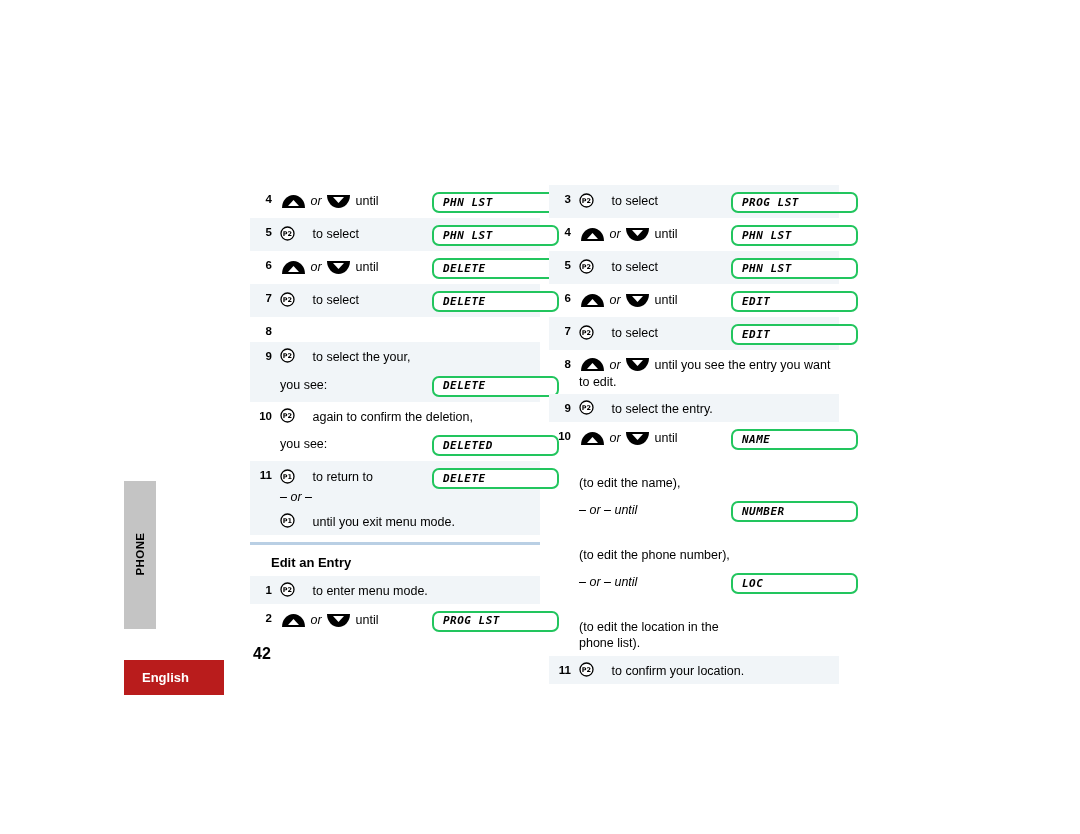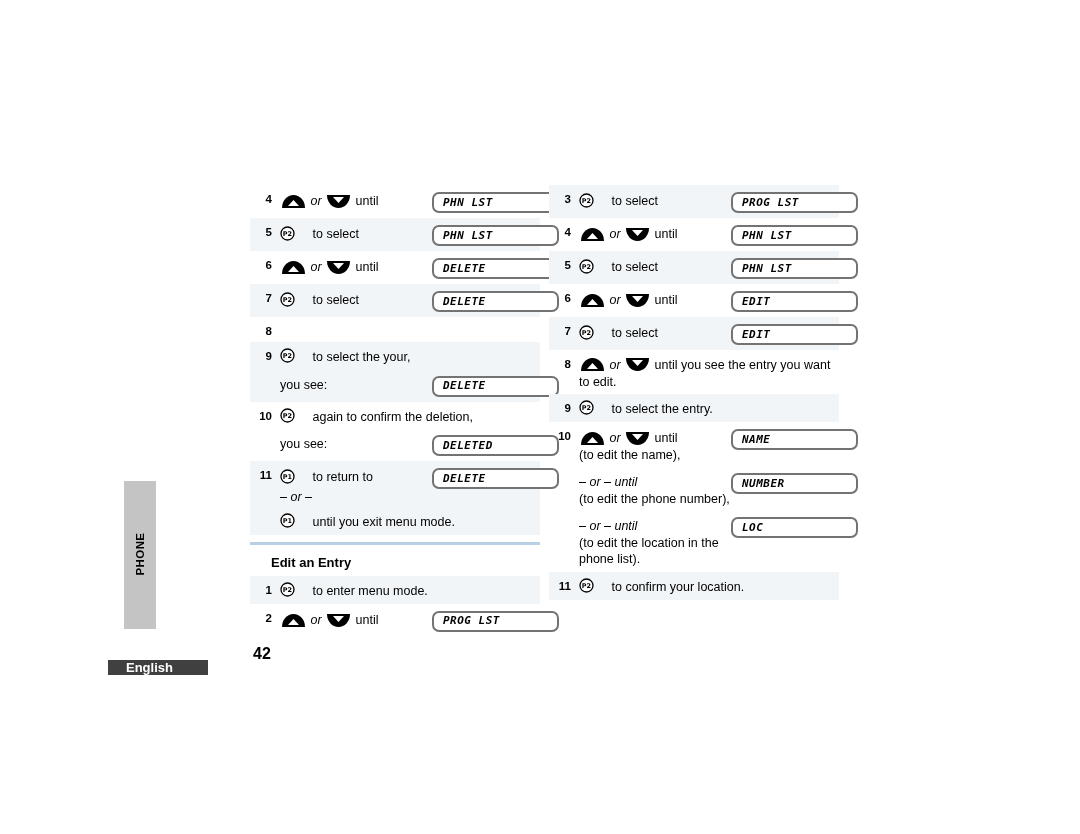--- a/index.html
+++ b/index.html
@@ -16,22 +16,22 @@
     background:#c4c4c4;
   }
   .side-tab span{
     display:block;white-space:nowrap;
     font-size:11.5px;font-weight:bold;letter-spacing:.4px;
     transform:rotate(-90deg);transform-origin:center center;
     position:absolute;left:50%;top:50%;
     margin-left:-22px;margin-top:-7px;width:44px;text-align:center;
   }
   .lang-tab{
-    position:absolute;left:108px;top:660px;width:100px;height:15px;
-    background:#404040;color:#fff;font-size:13px;font-weight:bold;
+    position:absolute;left:124px;top:660px;width:100px;height:35px;
+    background:#b91c1c;color:#fff;font-size:13px;font-weight:bold;
     display:flex;align-items:center;padding-left:18px;box-sizing:border-box;
   }
   .page-num{
     position:absolute;left:253px;top:645px;
     font-size:16px;font-weight:bold;
   }
 
   
   .col{position:absolute;width:290px;}
   .col-left{left:250px;top:185px;}
@@ -52,37 +52,37 @@
   .row.shade{background:#f1f5f8;}
   .num{
     width:22px;flex:0 0 22px;text-align:right;
     font-size:11.5px;font-weight:bold;padding-top:3px;
   }
   .body{
     flex:1;padding-left:8px;font-size:12.5px;line-height:16px;
     padding-top:1px;
   }
   .body .txt{vertical-align:middle;}
-  .sub{display:block;line-height:16px;}
+  .sub{display:block;line-height:16px;margin-top:28px;}
   .orline{font-style:italic;font-size:12.5px;}
 
   
   .rowflex{display:flex;align-items:flex-start;}
   .leftpart{flex:0 0 152px;font-size:12.5px;line-height:17px;padding-top:2px;}
   .rightpart{flex:1;}
 
   
   .ico{display:inline-block;vertical-align:-4px;}
   .btn-updown{width:25px;height:15px;margin:0 1px;}
   .btn-p{width:15px;height:15px;margin:0 14px 0 0;vertical-align:-3px;}
 
   
   .lcd{
     display:block;width:127px;height:21px;
-    border:2px solid #737373;border-radius:7px;
+    border:2px solid #22c55e;border-radius:7px;
     box-sizing:border-box;background:#fff;
     font-family:"DejaVu Sans Mono", monospace;
     font-style:italic;font-size:11px;font-weight:bold;
     letter-spacing:.5px;
     display:flex;align-items:center;padding-left:9px;
     color:#000;
   }
   .lcdwrap{padding-top:1px;}
 </style>
 </head>

